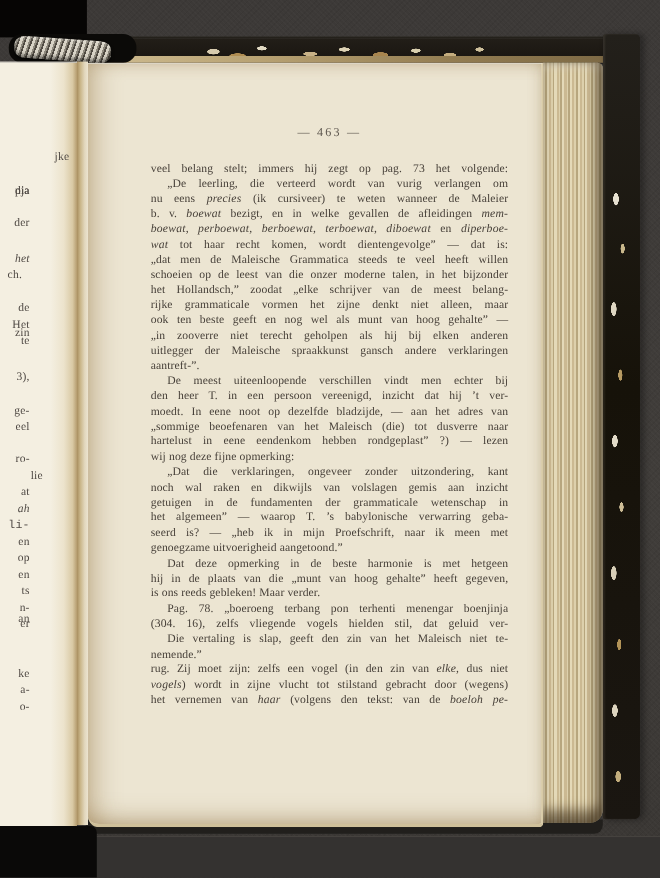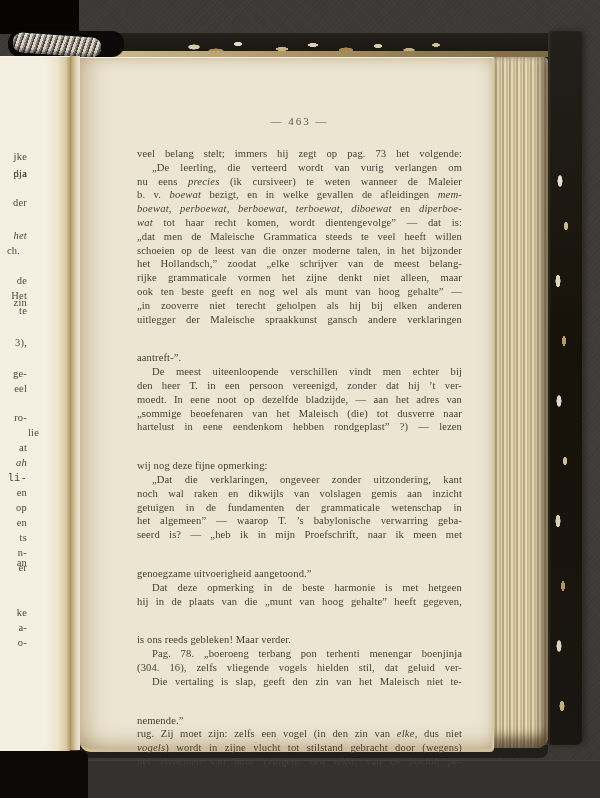--- a/index.html
+++ b/index.html
@@ -91,21 +91,21 @@
                 inset 0 10px 14px -10px rgba(150,120,70,.3);
     border-radius:0 0 4px 10px;
   }
 
   .page-number { position:absolute; left:57px; top:57px; width:325px; text-align:center;
     font-size:11px; letter-spacing:2px; color:#5d564e; }
   .body { position:absolute; left:57px; top:89px; width:325px;
     font-size:10.6px; line-height:13.8px; color:#474039; }
   .line { text-align:justify; text-align-last:justify; height:13.8px; overflow:visible;
     letter-spacing:.1px; }
-  .line.noj { text-align-last:left;margin-top:25px; }
+  .line.noj { text-align-last:left; }
   .line.ind { padding-left:15px; }
   .line i { letter-spacing:.2px; }
 
   .frag { position:absolute; left:0; width:27px; text-align:right;
     font-size:10.5px; line-height:12px; color:#4f4944; letter-spacing:.2px; }
 </style>
 </head>
 <body>
 
 <div class="scene">
@@ -114,21 +114,21 @@
   <div class="abs cover-top"></div>
   <div class="abs cover-gilt"></div>
   <div class="abs cover-right"></div>
   <div class="abs headband-shadow"></div>
   <div class="abs headband"></div>
   <div class="abs page-shadow-bottom"></div>
   <div class="abs page-stack"></div>
 
   <div class="abs left-page">
     <div id="frags">
-        <span class="frag" style="top: 94px;">jke</span>
+        <span class="frag" style="top: 80px; padding-left: 36px;">jke</span>
         <span class="frag" style="top: 111px;">pia</span>
         <span class="frag" style="top: 111px;">dja</span>
         <span class="frag" style="top: 140px;">der</span>
         <span class="frag" style="top: 173px; font-style: italic;">het</span>
         <span class="frag" style="top: 188px; text-align: center;">ch.</span>
         <span class="frag" style="top: 196px; margin-top: 44px;">zin</span>
         <span class="frag" style="top: 218px;">de</span>
         <span class="frag" style="top: 233px;">Het</span>
         <span class="frag" style="top: 248px;">te</span>
         <span class="frag" style="top: 280px;">3),</span>
@@ -164,21 +164,21 @@
         <div class="line"><i>wat</i> tot haar recht komen, wordt dientengevolge” — dat is:</div>
         <div class="line">„dat men de Maleische Grammatica steeds te veel heeft willen</div>
         <div class="line">schoeien op de leest van die onzer moderne talen, in het bijzonder</div>
         <div class="line">het Hollandsch,” zoodat „elke schrijver van de meest belang-</div>
         <div class="line">rijke grammaticale vormen het zijne denkt niet alleen, maar</div>
         <div class="line">ook ten beste geeft en nog wel als munt van hoog gehalte” —</div>
         <div class="line">„in zooverre niet terecht geholpen als hij bij elken anderen</div>
         <div class="line">uitlegger der Maleische spraakkunst gansch andere verklaringen</div>
         <div class="line noj">aantreft-”.</div>
         <div class="line ind">De meest uiteenloopende verschillen vindt men echter bij</div>
-        <div class="line">den heer T. in een persoon vereenigd, zonder dat hij ’t ver-</div>
+        <div class="line">den heer T. in een persoon vereenigd, inzicht dat hij ’t ver-</div>
         <div class="line">moedt.  In eene noot op dezelfde bladzijde, — aan het adres van</div>
         <div class="line">„sommige beoefenaren van het Maleisch (die) tot dusverre naar</div>
         <div class="line">hartelust in eene eendenkom hebben rondgeplast” ?) — lezen</div>
         <div class="line noj">wij nog deze fijne opmerking:</div>
         <div class="line ind">„Dat die verklaringen, ongeveer zonder uitzondering, kant</div>
         <div class="line">noch wal raken en dikwijls van volslagen gemis aan inzicht</div>
         <div class="line">getuigen in de fundamenten der grammaticale wetenschap in</div>
         <div class="line">het algemeen” — waarop T. ’s babylonische verwarring geba-</div>
         <div class="line">seerd is? — „heb ik in mijn Proefschrift, naar ik meen met</div>
         <div class="line noj">genoegzame uitvoerigheid aangetoond.”</div>

